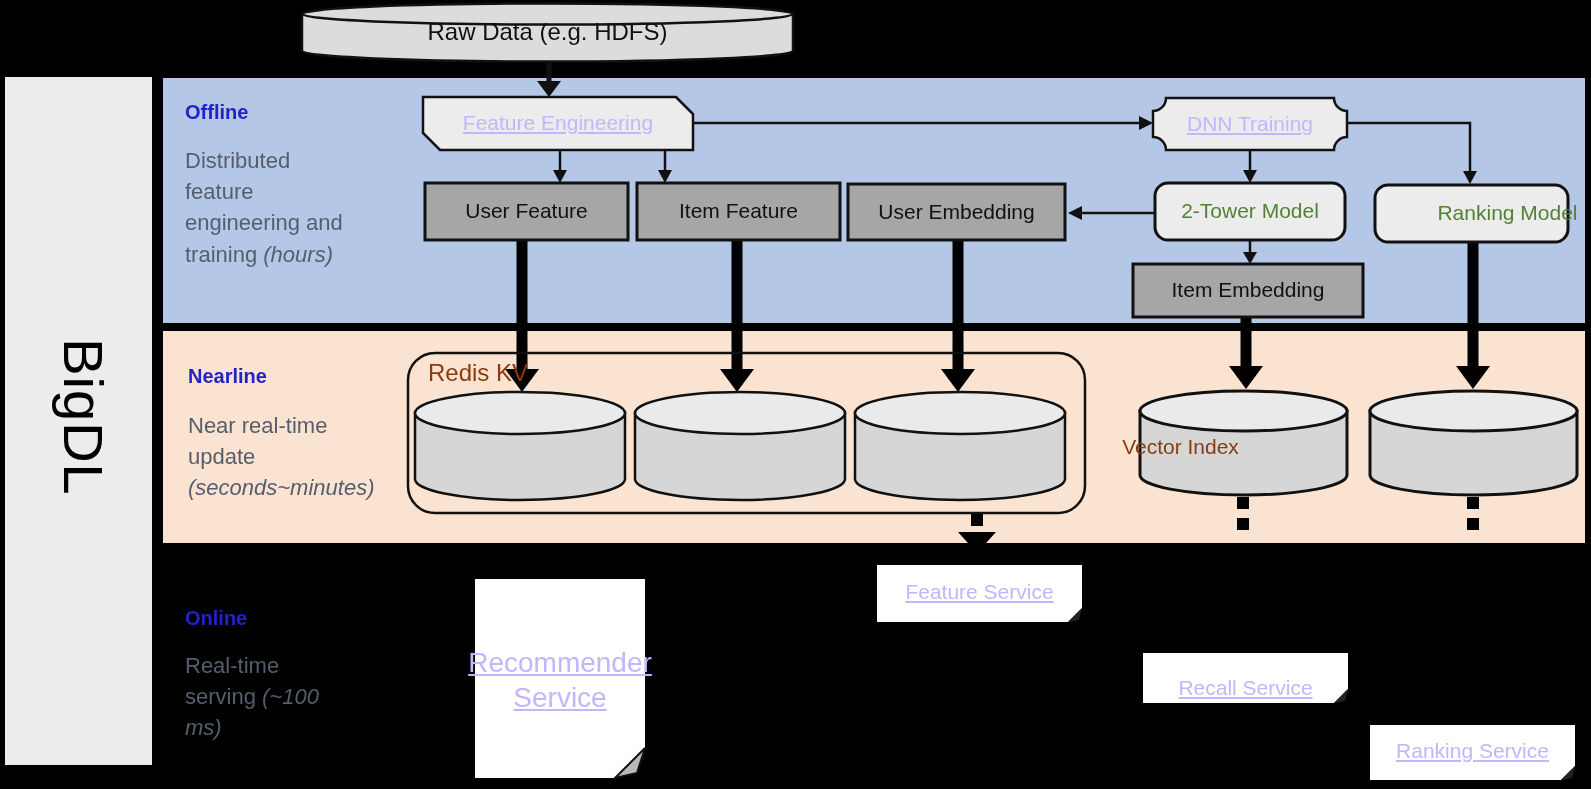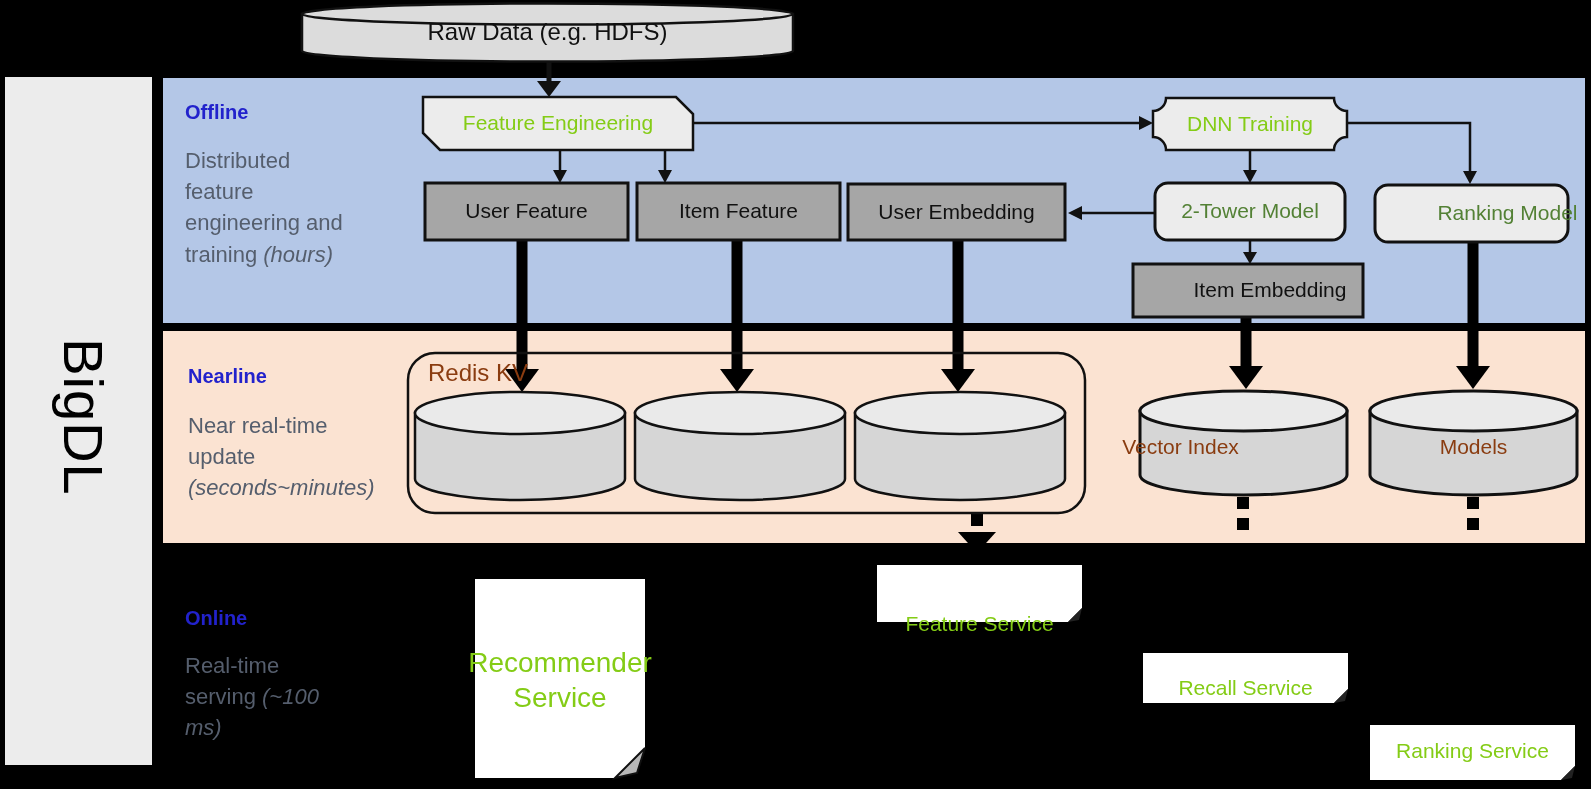--- a/index.html
+++ b/index.html
@@ -15,21 +15,21 @@
     position:absolute;left:-61px;top:300px;width:280px;height:80px;
     display:flex;align-items:center;justify-content:center;
     transform:rotate(90deg);font-size:56px;color:#000;letter-spacing:1px;
   }
   svg#diagram{position:absolute;left:0;top:0;z-index:5;}
   .lbl{
     position:absolute;z-index:10;display:flex;align-items:center;justify-content:center;
     text-align:center;color:#111;line-height:1.25;pointer-events:none;
   }
   .lbl.left{justify-content:flex-start;text-align:left;}
-  .blue{color:#84cc16;}
+  .blue{color:#c4b5fd;text-decoration:underline;}
   .green{color:#538135;}
   .brown{color:#8a3c10;}
   .band-title{font-size:20px;font-weight:700;color:#2222cc;justify-content:flex-start;text-align:left;}
   .band-sub{font-size:22px;color:#555e6d;justify-content:flex-start;text-align:left;line-height:1.42;display:block;}
   .band-sub .it{font-style:italic;}
   .f21{font-size:21px;} .f20{font-size:24px;} .f22{font-size:28px;}
 </style>
 </head>
 <body>
 
@@ -158,22 +158,21 @@
   <div class="lbl band-title" style="left:185px;top:602px;width:200px;height:32px;">Online</div>
   <div class="lbl band-sub" style="left:185px;top:650px;width:155px;"><span>Real-time serving </span><span class="it">(~100 ms)</span></div>
 
   <div class="lbl blue f21" style="left:423px;top:97px;width:270px;height:53px;">Feature Engineering</div>
   <div class="lbl blue f21" style="left:1153px;top:98px;width:194px;height:52px;">DNN Training</div>
   <div class="lbl f21" style="left:425px;top:183px;width:203px;height:57px;">User Feature</div>
   <div class="lbl f21" style="left:637px;top:183px;width:203px;height:57px;">Item Feature</div>
   <div class="lbl f21" style="left:848px;top:184px;width:217px;height:56px;">User Embedding</div>
   <div class="lbl green f21" style="left:1155px;top:183px;width:190px;height:57px;">2-Tower Model</div>
   <div class="lbl green f21" style="left:1375px;top:185px;width:193px;height:57px;margin-left:36px;">Ranking Model</div>
-  <div class="lbl f21" style="left:1133px;top:264px;width:230px;height:53px;margin-left:22px;">Item Embedding</div>
+  <div class="lbl f21" style="left:1133px;top:264px;width:230px;height:53px;">Item Embedding</div>
   <div class="lbl left brown f20" style="left:428px;top:360px;width:120px;height:26px;">Redis KV</div>
   <div class="lbl brown f21" style="left:1077px;top:430px;width:207px;height:34px;">Vector Index</div>
-  <div class="lbl brown f21" style="left:1370px;top:430px;width:207px;height:34px;">Models</div>
   <div class="lbl blue f22" style="left:476px;top:640px;width:168px;height:80px;">Recommender Service</div>
-  <div class="lbl blue f21" style="left:877px;top:565px;width:205px;height:55px;margin-top:32px;">Feature Service</div>
+  <div class="lbl blue f21" style="left:877px;top:565px;width:205px;height:55px;">Feature Service</div>
   <div class="lbl blue f21" style="left:1143px;top:664px;width:205px;height:48px;">Recall Service</div>
   <div class="lbl blue f21" style="left:1370px;top:725px;width:205px;height:53px;">Ranking Service</div>
 
 </div>
 
 </body></html>

